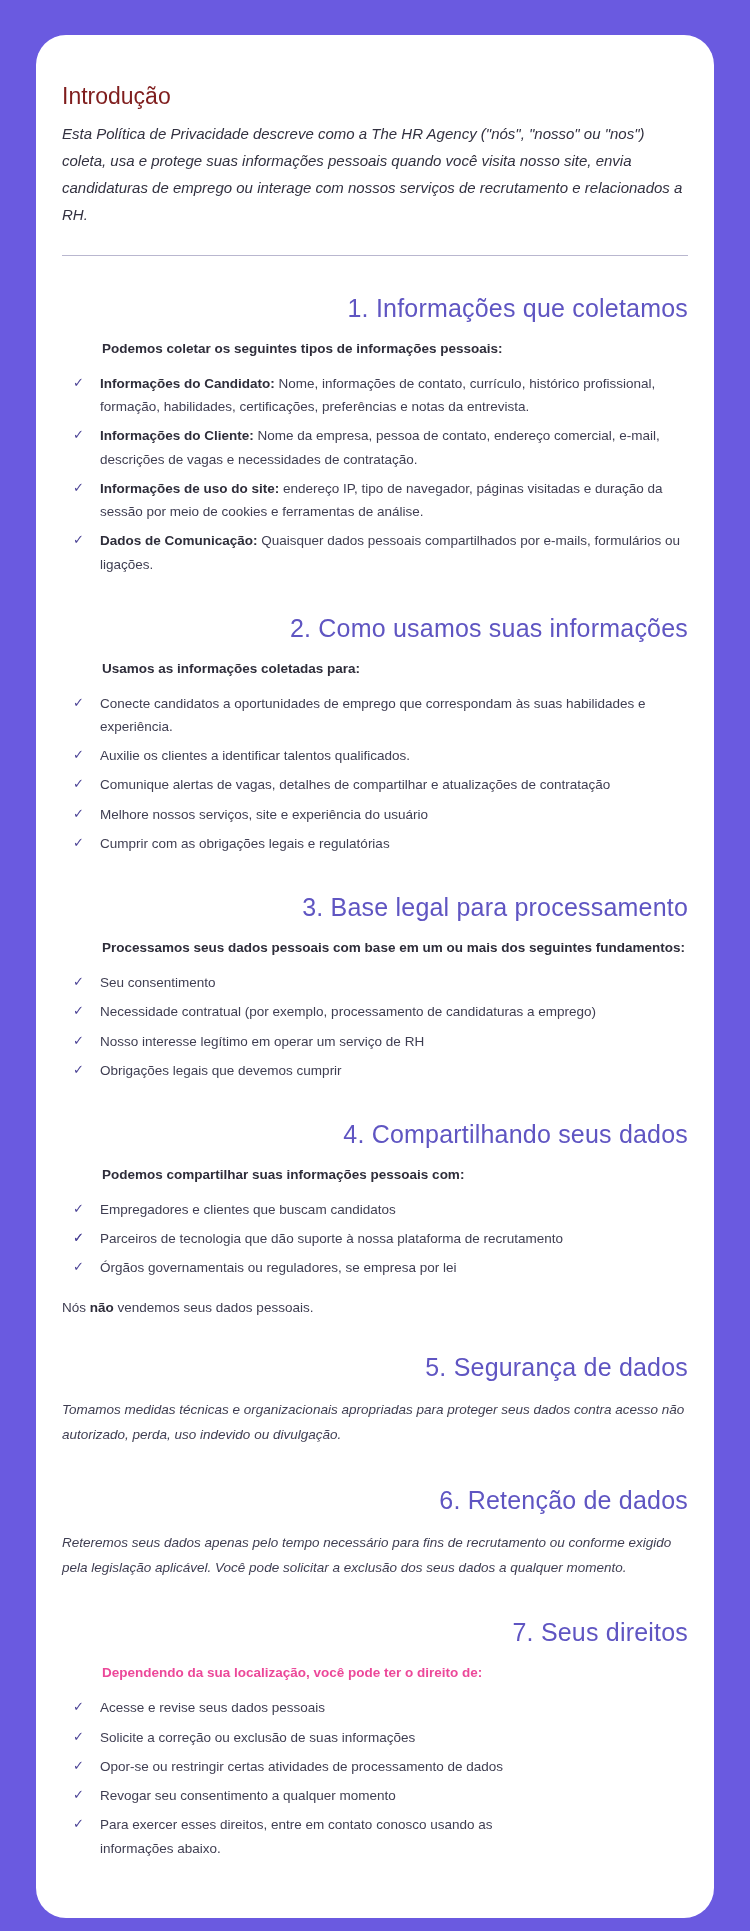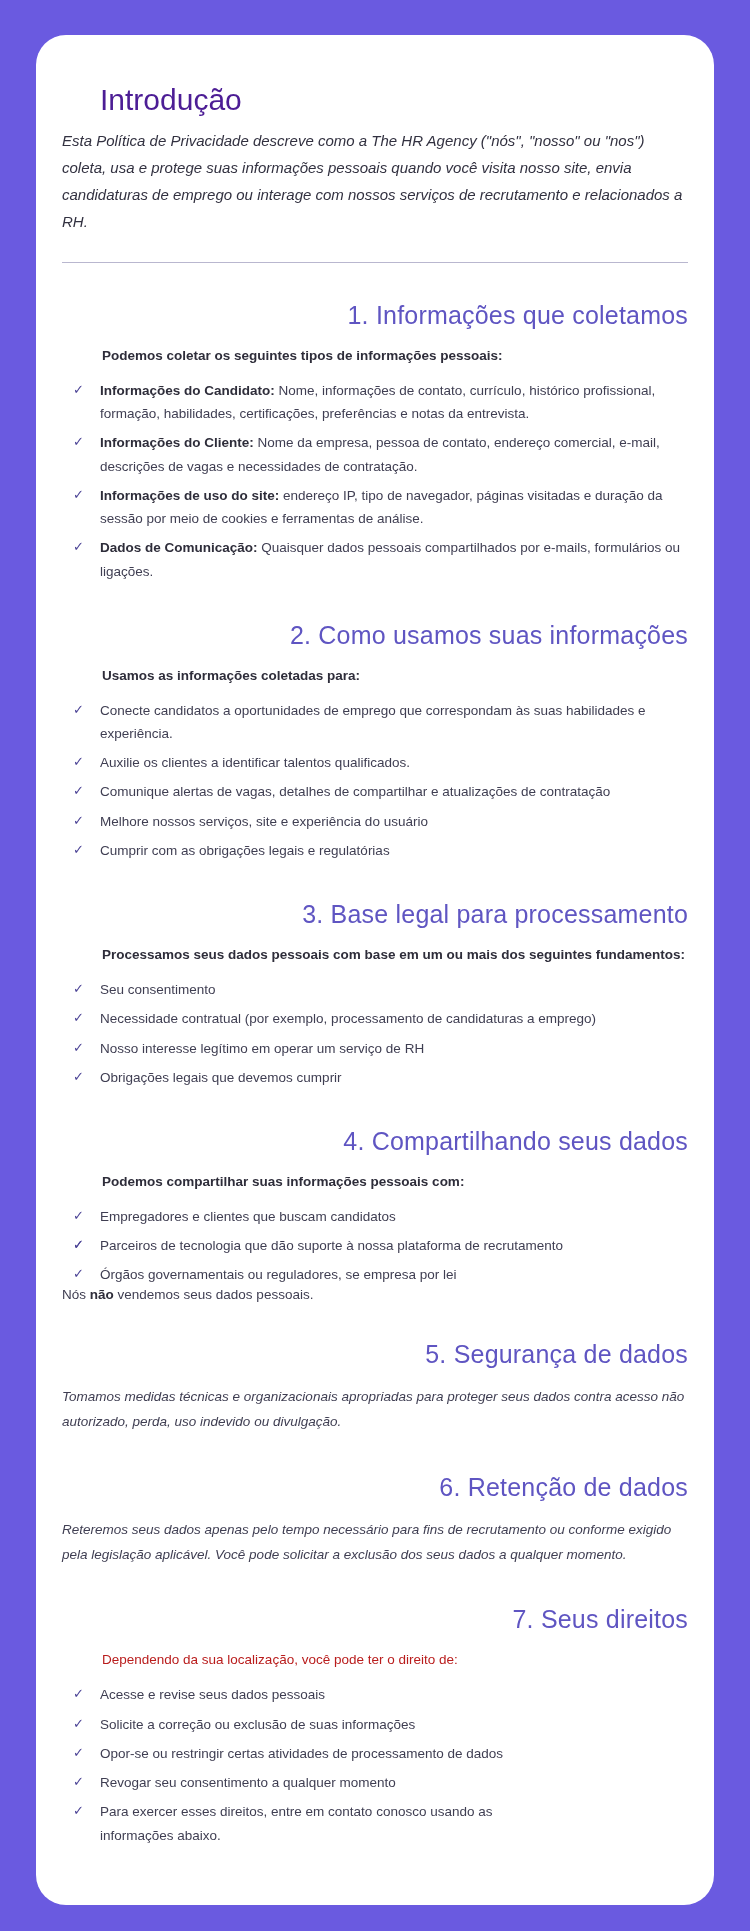--- a/index.html
+++ b/index.html
@@ -22,25 +22,24 @@
   }
   .page-title {
     font-size: 40px;
     font-weight: 800;
     letter-spacing: -0.5px;
     color: #141414;
     margin-top: 22px;
     line-height: 1.15;
   }
   .intro-heading {
-    font-size: 30px;
+    font-size: 23px;
     font-weight: 500;
-    color: #4c1d95;
+    color: #7f1d1d;
     margin-top: 22px;
-    margin-left: 38px;
   }
   .intro-text {
     font-size: 15px;
     font-style: italic;
     color: #323140;
     line-height: 1.8;
     margin-top: 10px;
   }
   .divider {
     border: none;
@@ -55,21 +54,21 @@
     letter-spacing: 0.2px;
     text-align: right;
   }
   .lead {
     font-size: 13.5px;
     font-weight: 700;
     color: #2e2d3a;
     margin-top: 18px;
     padding-left: 40px;
   }
-  .lead.regular { font-weight: 400; color: #b91c1c; }
+  .lead.regular { font-weight: 700; color: #ec4899; }
   .para {
     font-size: 13.5px;
     color: #3f3e52;
     line-height: 1.85;
     margin-top: 16px;
     font-style: italic;
   }
   ul.checklist {
     list-style: none;
     margin-top: 16px;
@@ -85,21 +84,21 @@
   ul.checklist .check {
     position: absolute;
     left: 11px;
     top: 0;
     color: #4c4496;
     font-weight: 700;
     font-size: 13px;
   }
   .item-label { font-weight: 700; color: #2e2d3a; }
   .narrow { max-width: 480px; }
-  .note { font-size: 13.5px; color: #3f3e52; }
+  .note { font-size: 13.5px; color: #3f3e52; margin-top: 20px; }
   .note .b { font-weight: 700; color: #2e2d3a; }
 </style>
 </head>
 <body>
 
 <div class="frame">
   <div class="card">
 
 
     <h2 class="intro-heading">Introdução</h2>

